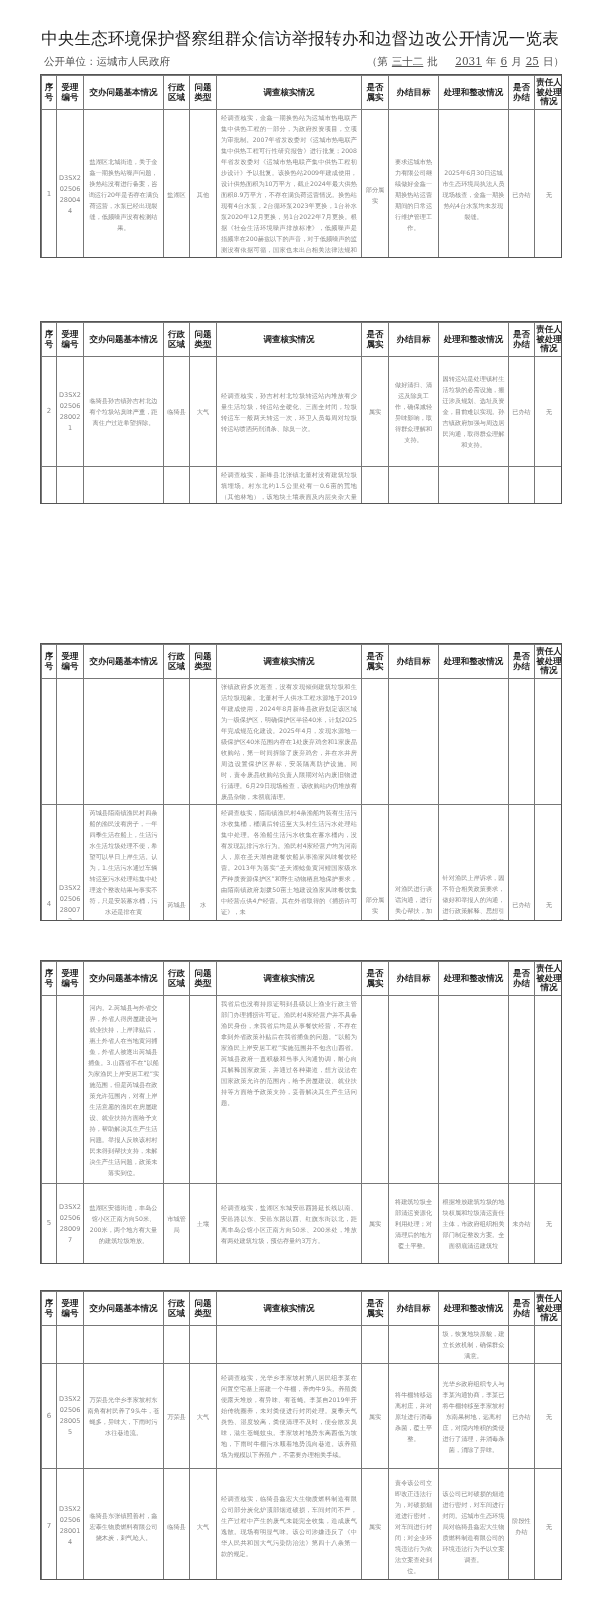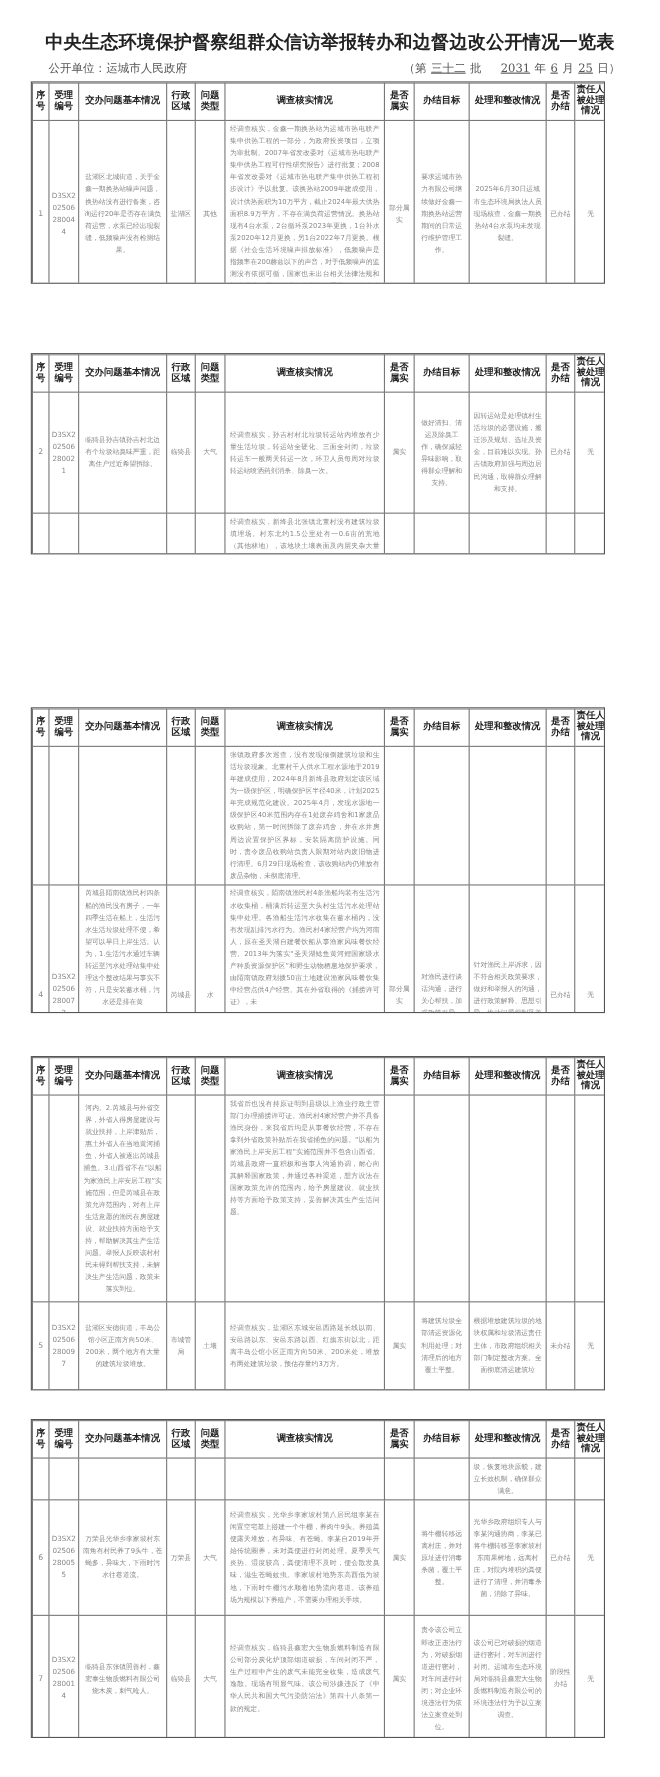--- a/index.html
+++ b/index.html
@@ -6,33 +6,33 @@
   html, body { width: 600px; background: #ffffff; }
   body {
     font-family: "DejaVu Sans", "Liberation Sans", sans-serif;
     color: #333;
     position: relative;
     height: 1615px;
     overflow: hidden;
   }
   .title {
     position: absolute; left: 0; top: 28px; width: 600px;
-    text-align: center; font-size: 16.5px; font-weight: bold; color: #222;
+    text-align: center; font-size: 16.5px; font-weight: normal; color: #222;
     letter-spacing: 0.2px;
   }
   .subtitle {
     position: absolute; left: 44px; top: 55px; width: 520px;
     font-family: "DejaVu Serif", "Liberation Serif", serif;
     font-size: 10.5px; color: #555;
   }
   .subtitle .right { position: absolute; right: 0; top: 0; }
   .subtitle u { padding: 0 4px; }
 
   .page {
-    position: absolute; left: 28px; width: 522px;
+    position: absolute; left: 40px; width: 522px;
     border: 1.2px solid #555;
     overflow: hidden;
   }
   table { border-collapse: collapse; width: 522px; table-layout: fixed; }
   td, th {
     border: 0.8px solid #777;
     text-align: center; vertical-align: middle;
     overflow: hidden;
   }
   th {

